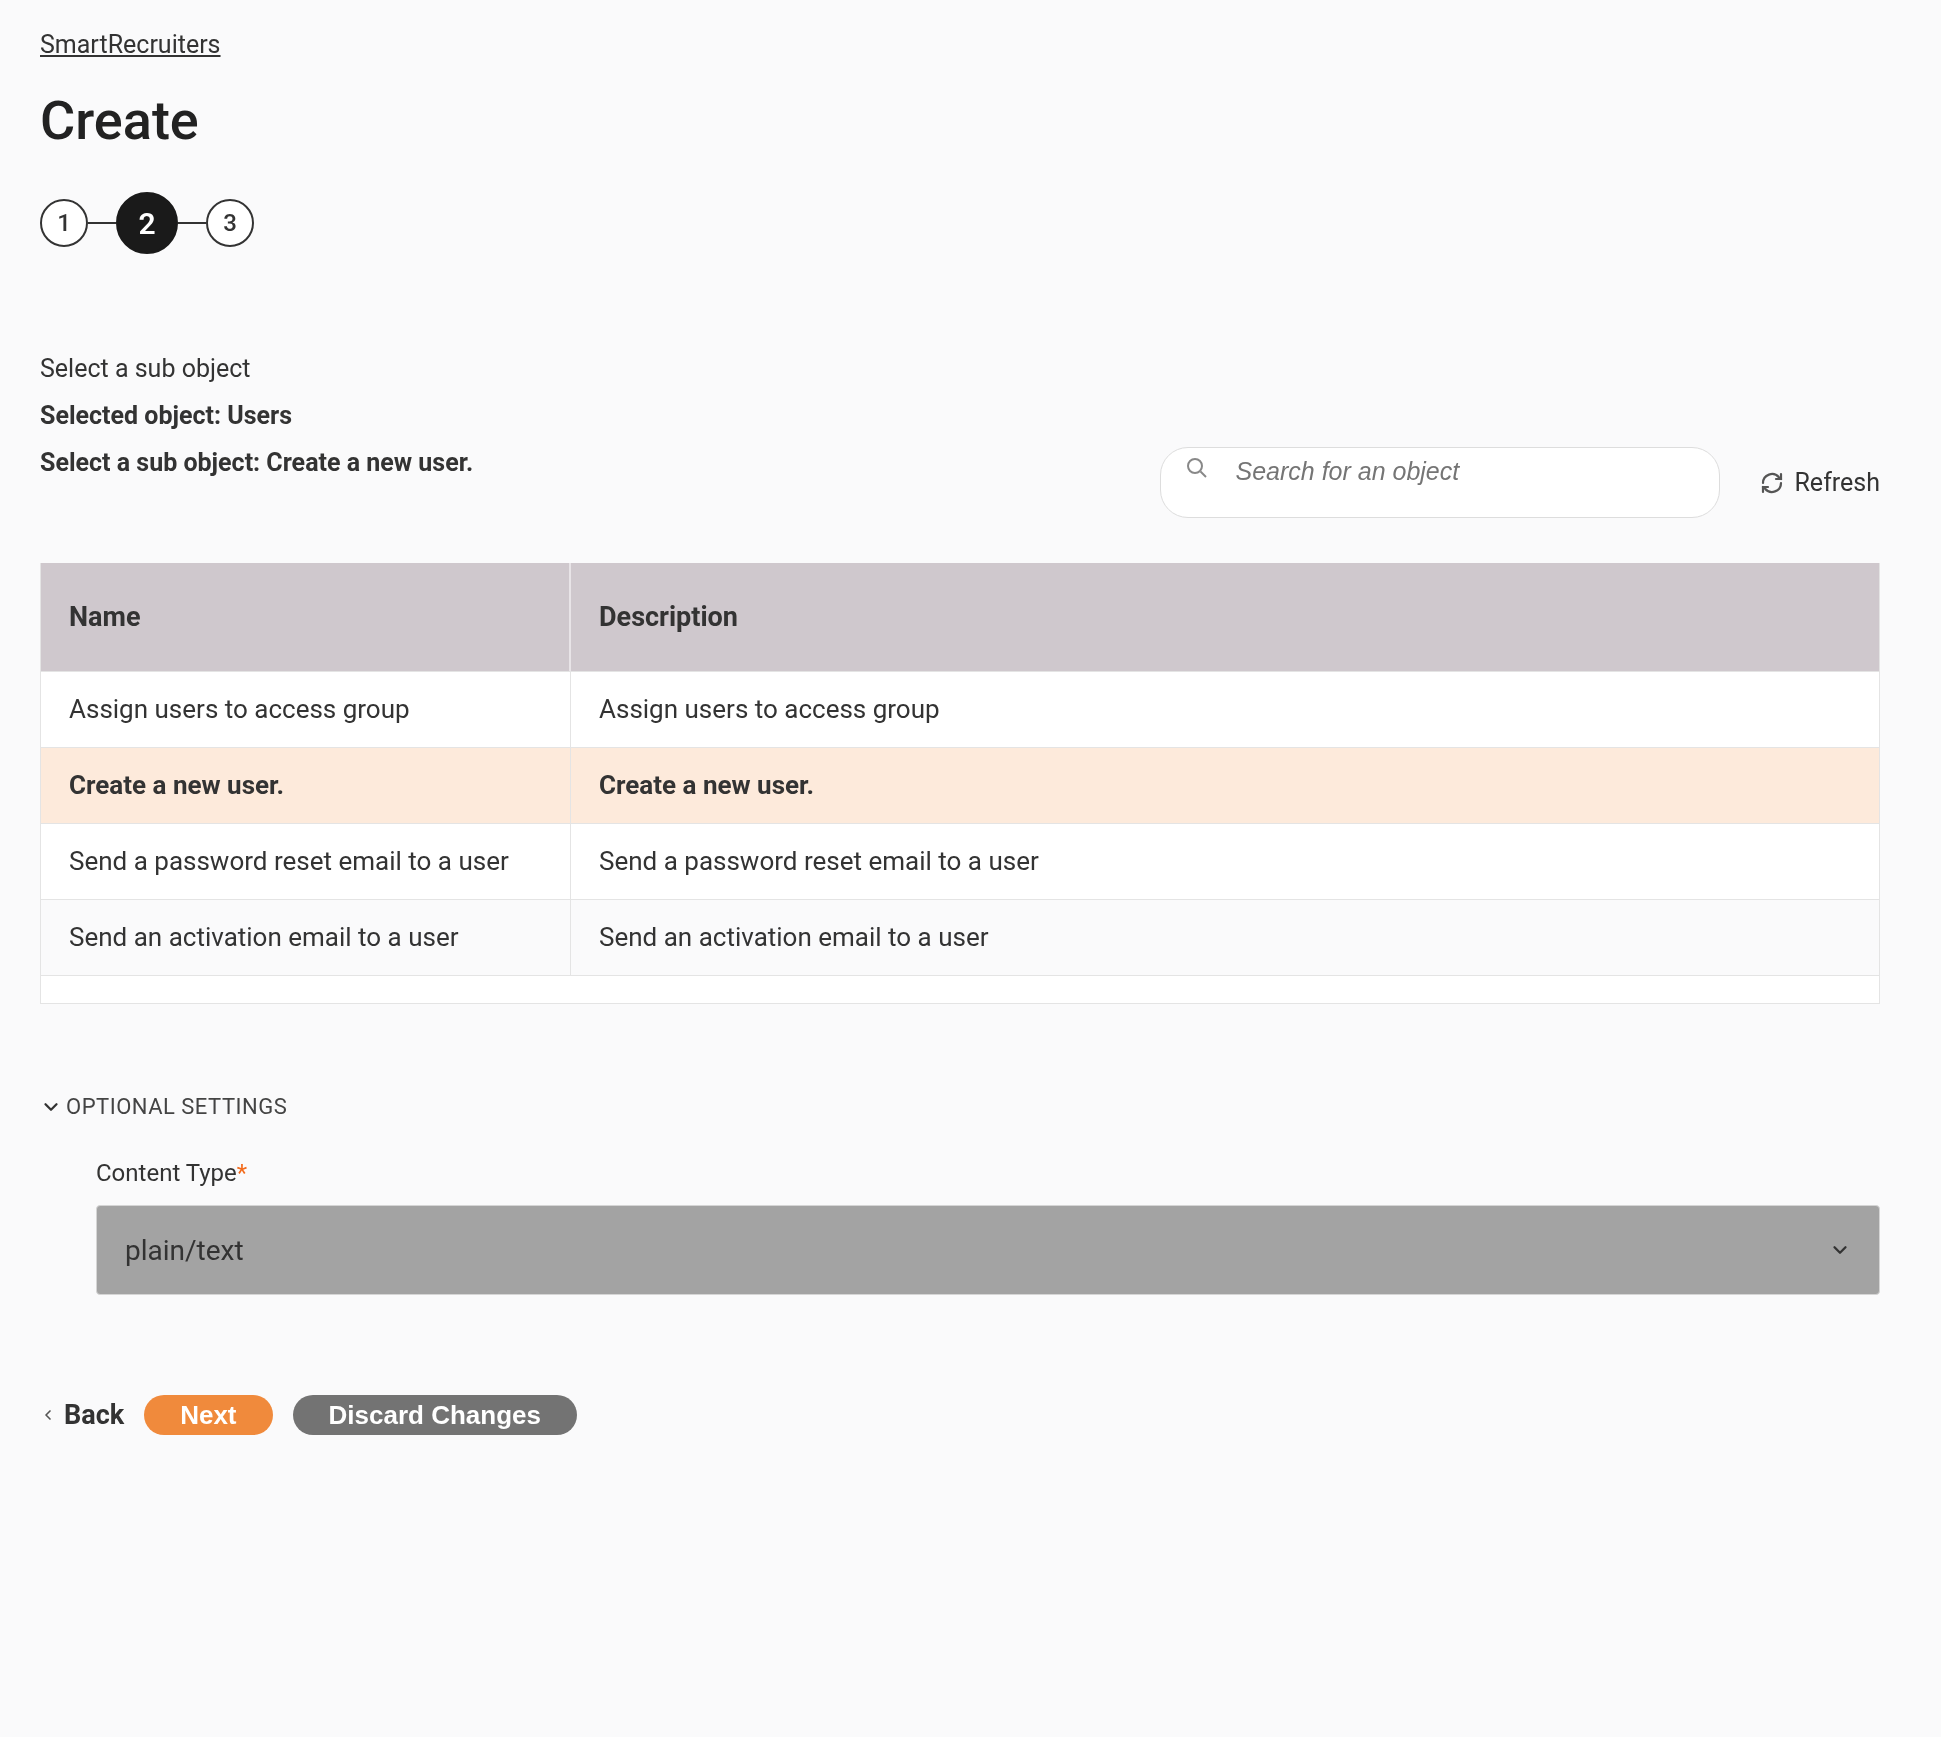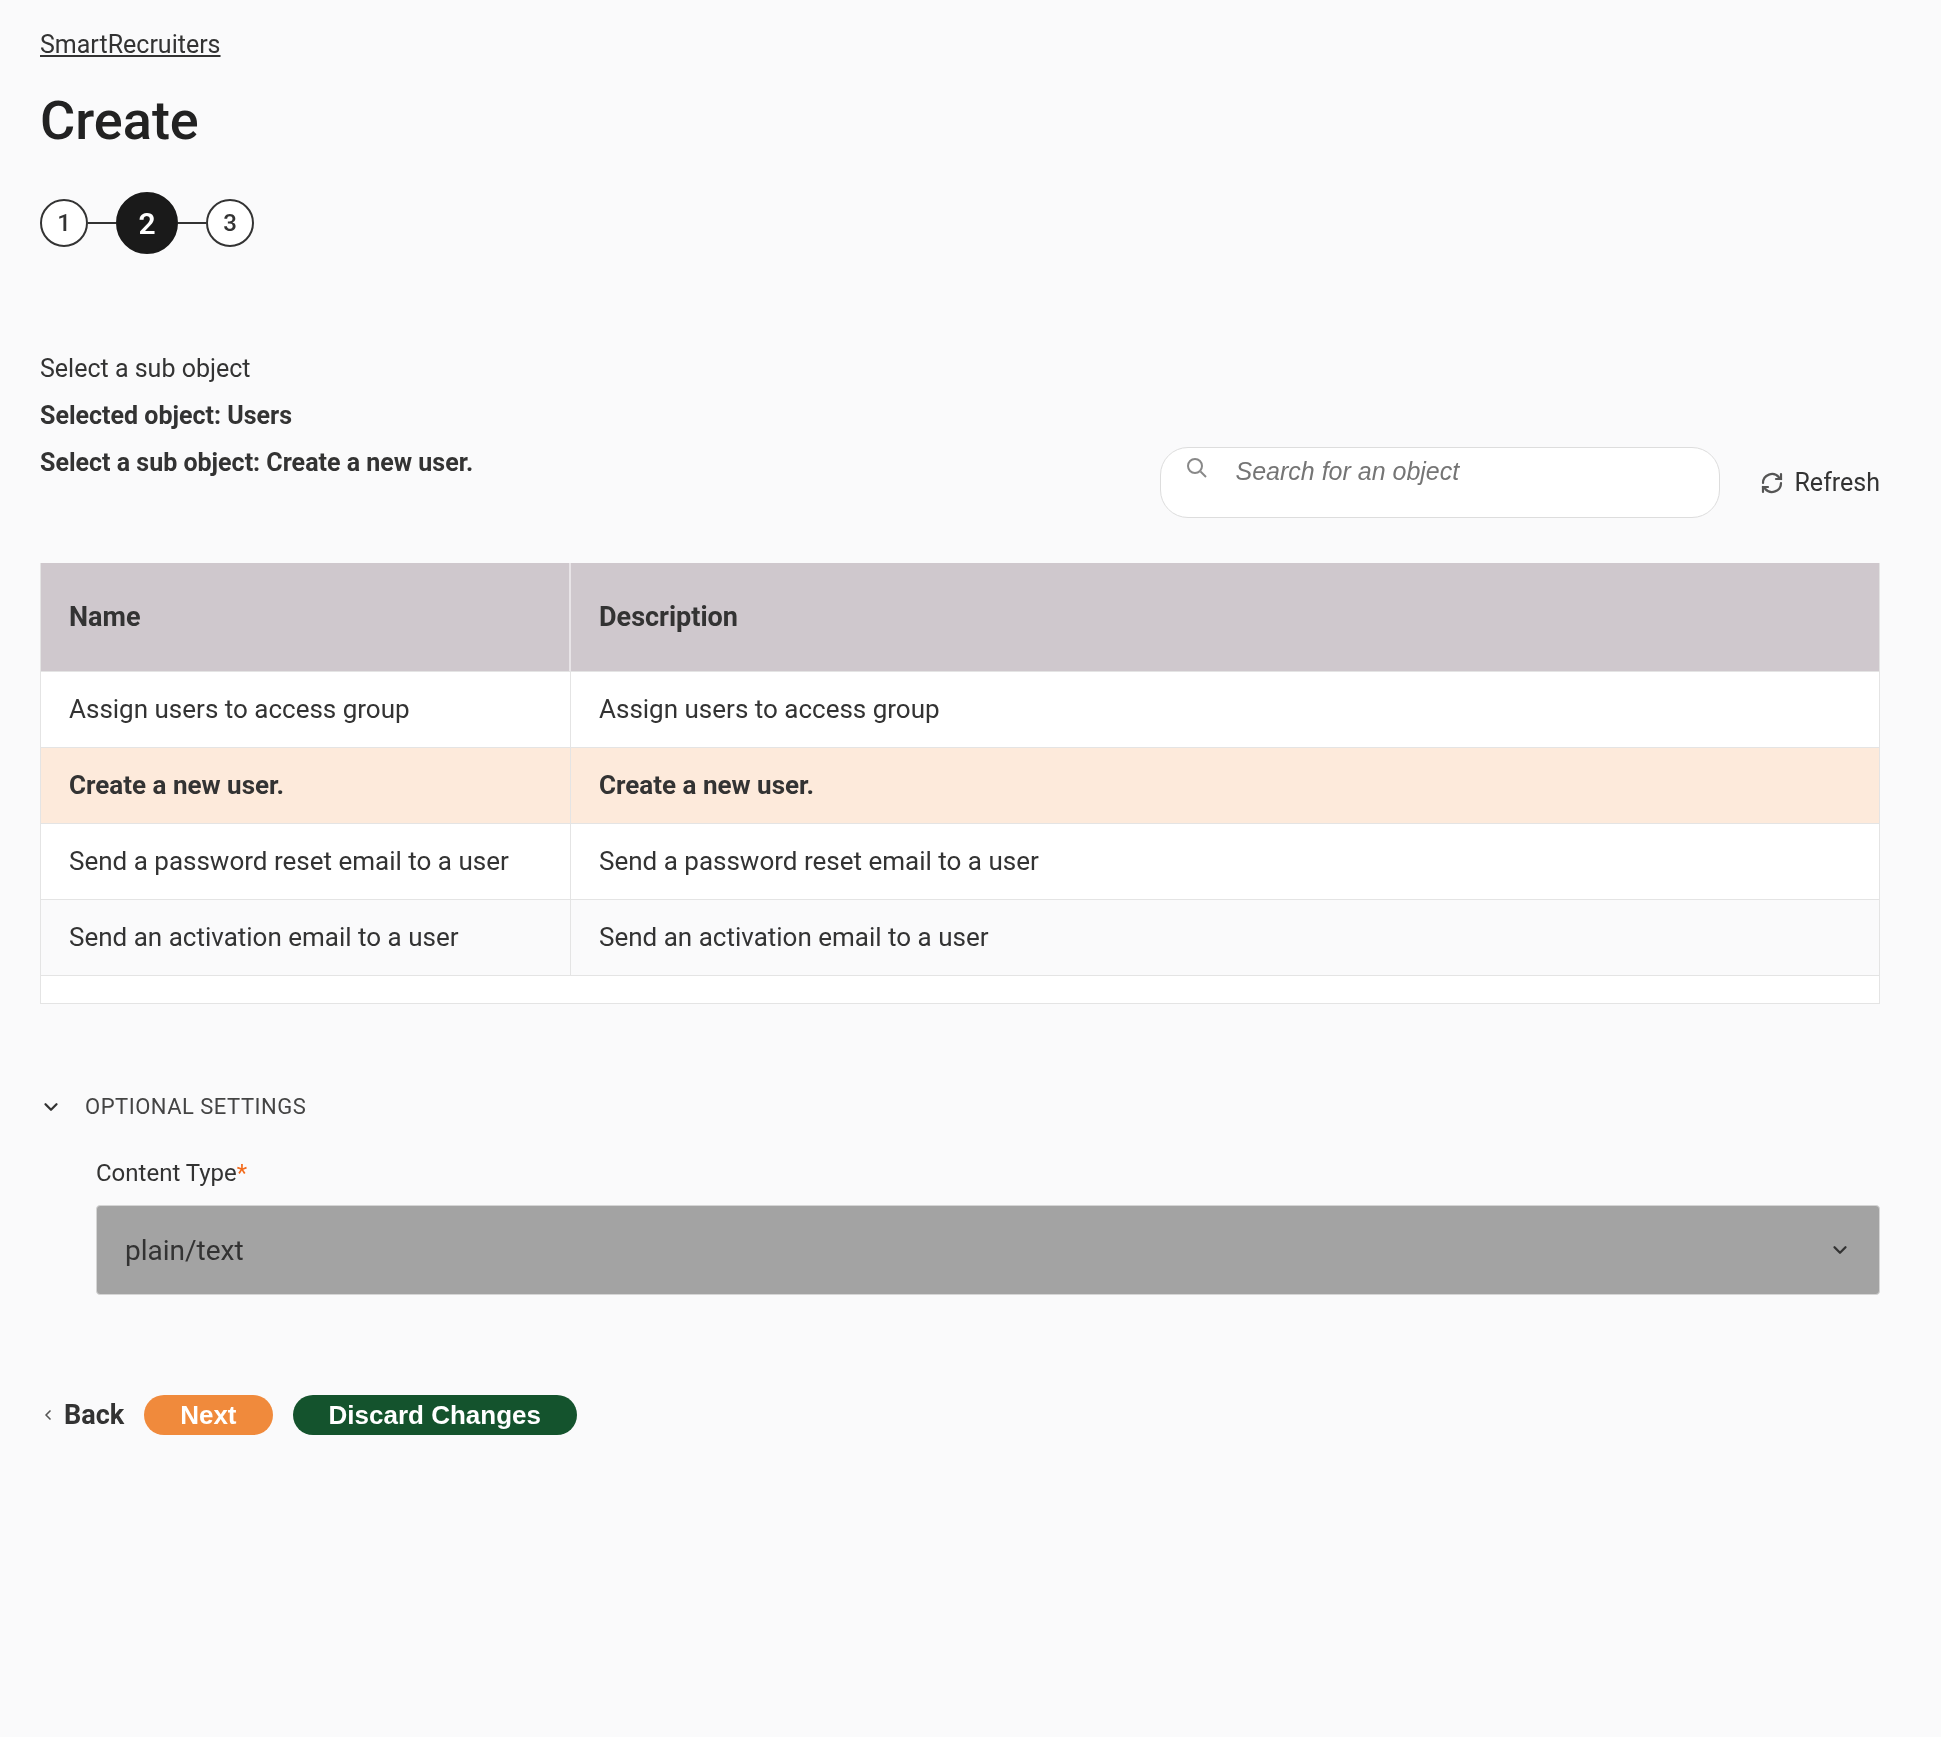--- a/index.html
+++ b/index.html
@@ -153,21 +153,21 @@
   .tr.selected .td { font-weight: 700; }
   .table-footer {
     height: 28px;
     border-top: 1px solid #e4e4e4;
     background:#fff;
   }
   
   .section-toggle {
     display: flex;
     align-items: center;
-    gap: 23px;
+    gap: 4px;
     font-size: 22px;
     letter-spacing: 0.5px;
     color: #444;
     margin-bottom: 40px;
     cursor: pointer;
   }
   .section-body { padding-left: 56px; }
   .field-label {
     font-size: 24px;
     color: #333;
@@ -211,21 +211,21 @@
     padding: 0 36px;
     font-size: 26px;
     font-weight: 600;
     cursor: pointer;
   }
   .btn-primary {
     background: #f08a3c;
     color: #fff;
   }
   .btn-secondary {
-    background: #14532d;
+    background: #737373;
     color: #fff;
   }
 </style>
 </head>
 <body>
 
 <div class="content">
 
   <a class="breadcrumb">SmartRecruiters</a>
 

